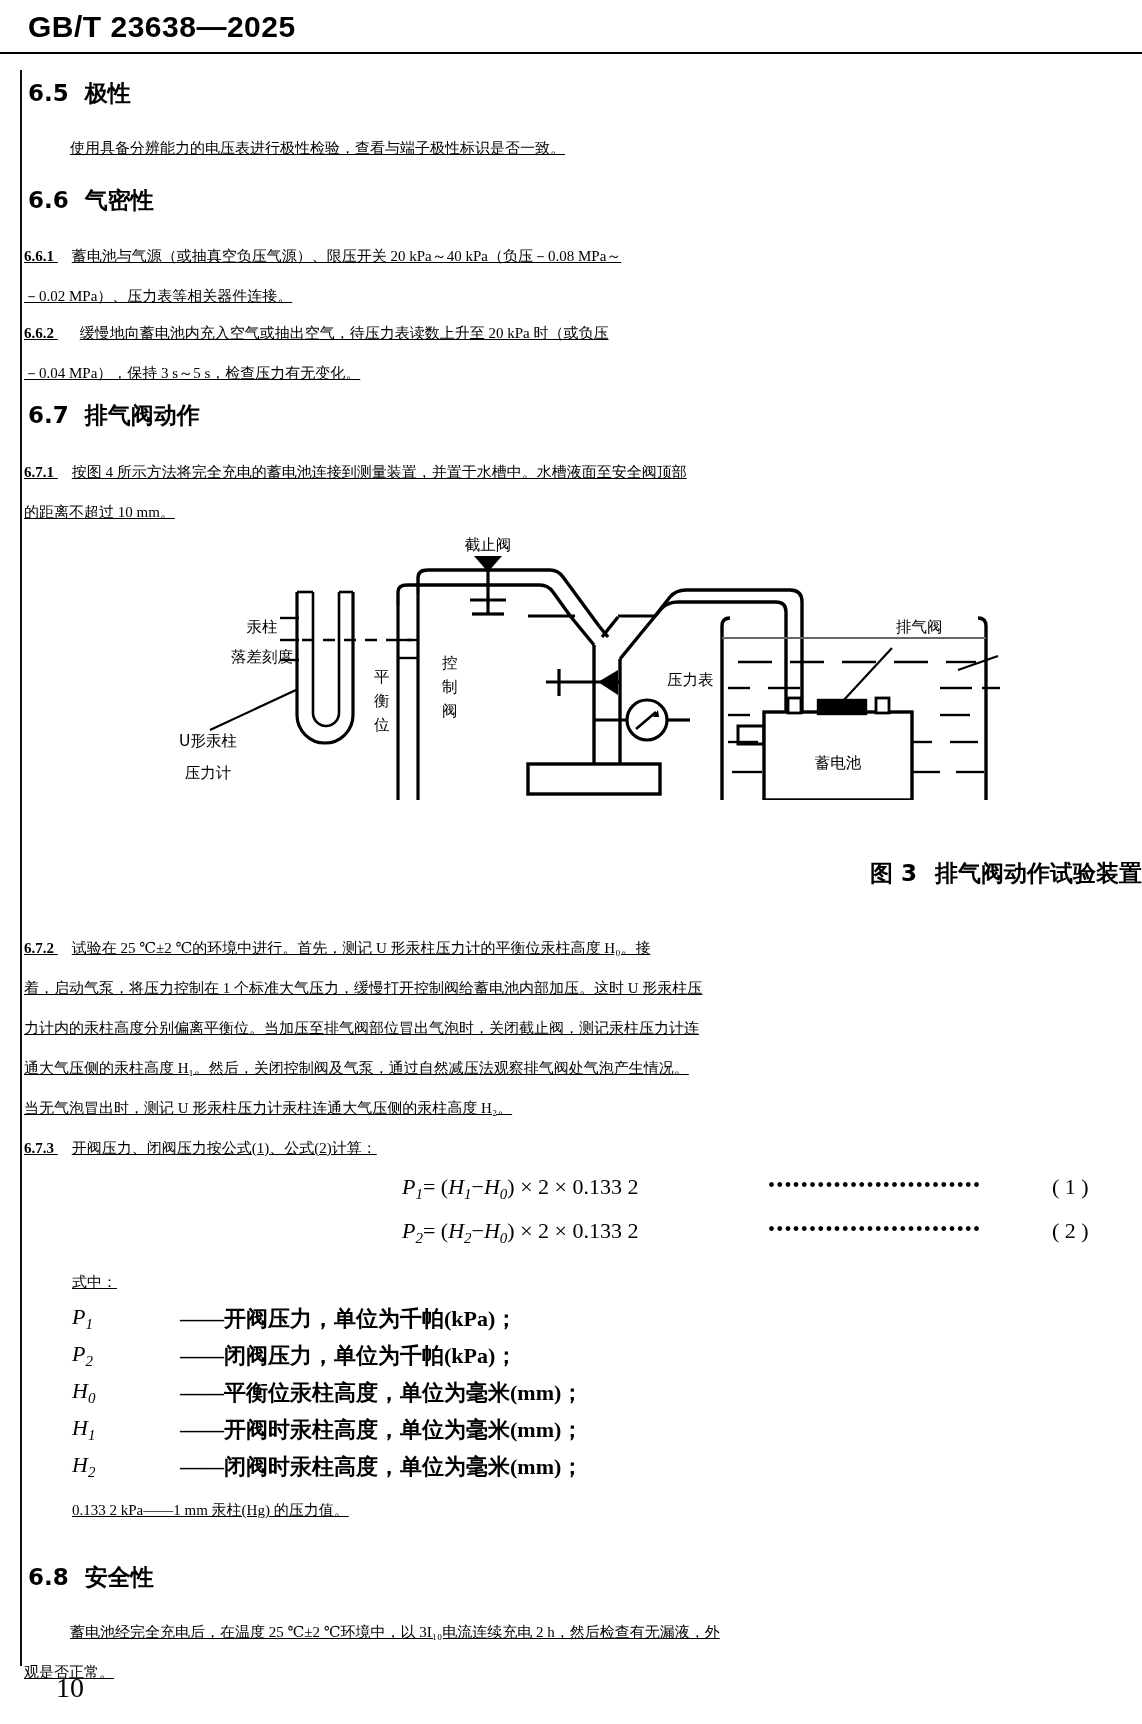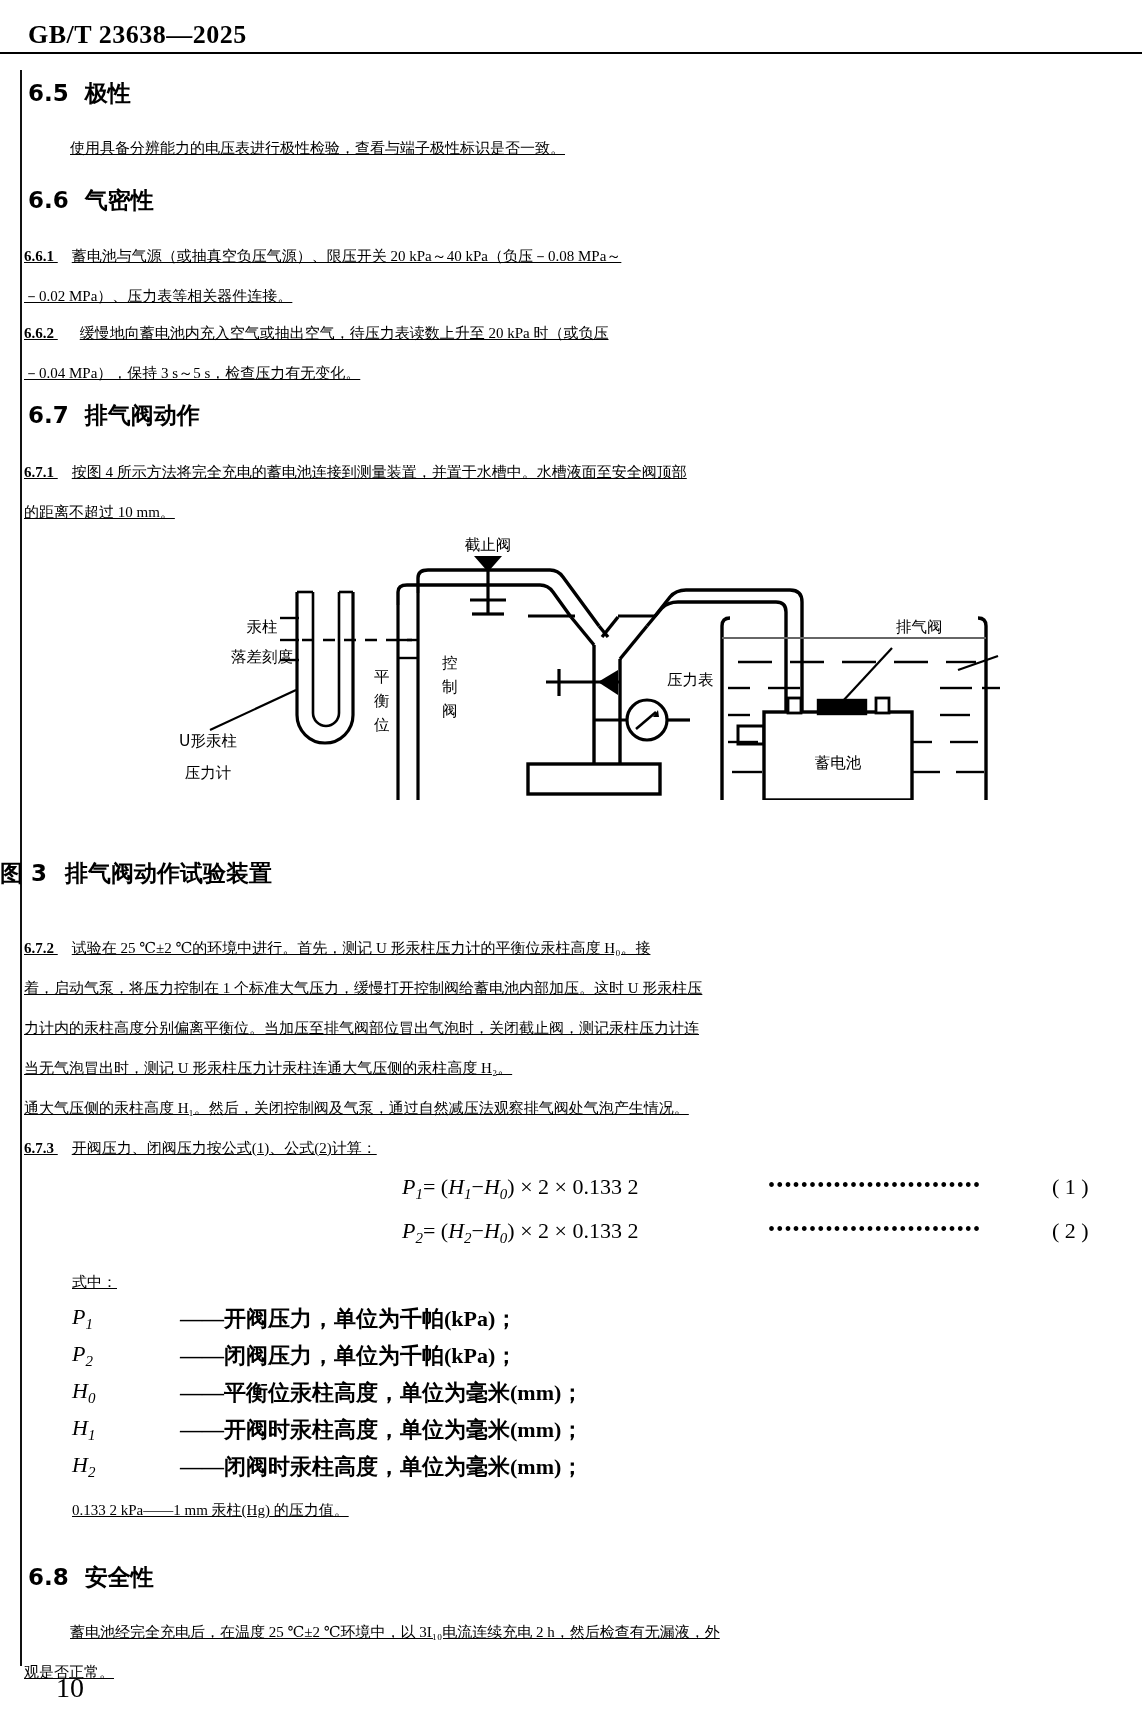--- a/index.html
+++ b/index.html
@@ -19,24 +19,24 @@
     position: relative;
     width: 1142px;
     height: 1724px;
     box-sizing: border-box;
   }
 
   
   .hdr {
     position: absolute;
     left: 28px;
-    top: 20px;
-    font-family: Liberation Serif, serif;
+    top: 10px;
+    font-family: Liberation Sans, sans-serif;
     font-weight: bold;
-    font-size: 26px;
+    font-size: 30px;
     letter-spacing: 0.5px;
   }
   .hdr-rule {
     position: absolute;
     left: 0px;
     top: 52px;
     width: 1142px;
     height: 2px;
     background: #000;
   }
@@ -79,21 +79,21 @@
   .ital {
     font-family: "Liberation Serif", serif;
     font-style: italic;
   }
   sub { font-size: 0.68em; }
 
   
   .figcap {
     position: absolute;
     width: 1142px;
-    text-align: left;
+    text-align: right;
     font-family: "DejaVu Sans", "Liberation Sans", sans-serif;
     font-weight: bold;
     font-size: 23px;
   }
   .figcap .gap { display: inline-block; width: 18px; }
 
   
   .formula-row {
     position: absolute;
     left: 0;
@@ -387,22 +387,22 @@
     <span>图 3</span><span class="gap"></span><span>排气阀动作试验装置</span>
   </div>
 
   <div class="blk" style="left:24px; top:928px; width:1100px;">
     <div class="para nowrapline">
       <span class="lbl">6.7.2</span>
       <span style="display:inline-block;width:14px;"></span><span>试验在 25 ℃±2 ℃的环境中进行。首先，测记 U 形汞柱压力计的平衡位汞柱高度 H₀。接</span>
     </div>
     <div class="para nowrapline">着，启动气泵，将压力控制在 1 个标准大气压力，缓慢打开控制阀给蓄电池内部加压。这时 U 形汞柱压</div>
     <div class="para nowrapline">力计内的汞柱高度分别偏离平衡位。当加压至排气阀部位冒出气泡时，关闭截止阀，测记汞柱压力计连</div>
+    <div class="para nowrapline">通大气压侧的汞柱高度 H₁。然后，关闭控制阀及气泵，通过自然减压法观察排气阀处气泡产生情况。</div>
     <div class="para nowrapline">当无气泡冒出时，测记 U 形汞柱压力计汞柱连通大气压侧的汞柱高度 H₂。</div>
-    <div class="para nowrapline">通大气压侧的汞柱高度 H₁。然后，关闭控制阀及气泵，通过自然减压法观察排气阀处气泡产生情况。</div>
   </div>
 
   <div class="blk para nowrapline" style="left:24px; top:1128px;">
     <span class="lbl">6.7.3</span>
     <span style="display:inline-block;width:14px;"></span><span>开阀压力、闭阀压力按公式(1)、公式(2)计算：</span>
   </div>
 
   <div class="formula-row" style="top:1174px;">
     <span class="formula-body">
       <span class="ital">P</span><sub class="ital">1</sub><span>= (</span><span class="ital">H</span><sub class="ital">1</sub><span>−</span><span class="ital">H</span><sub class="ital">0</sub><span>) × 2 × 0.133 2</span>

